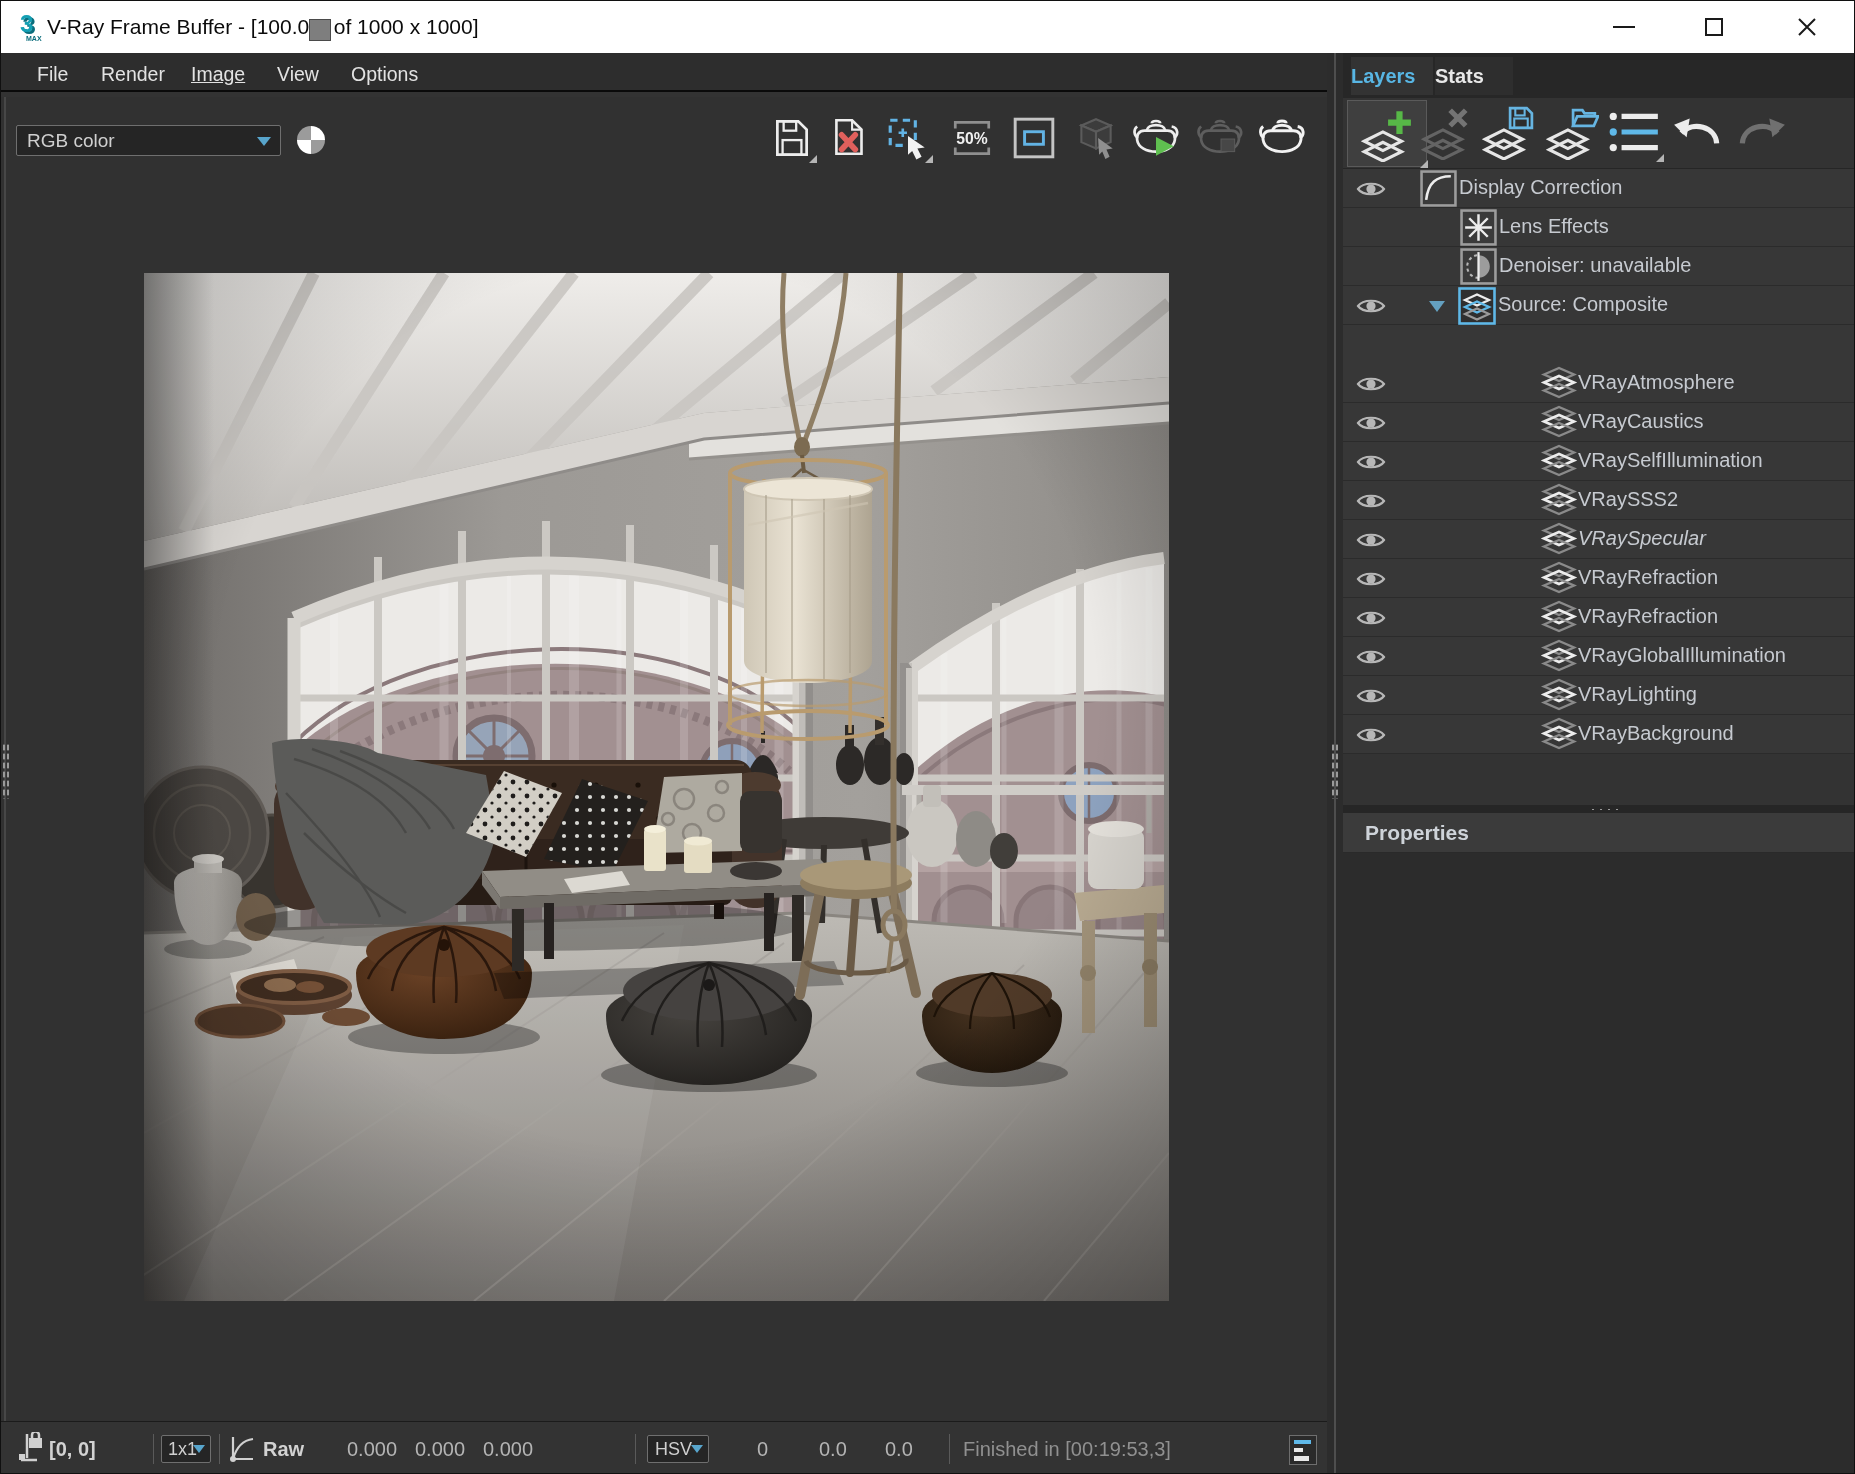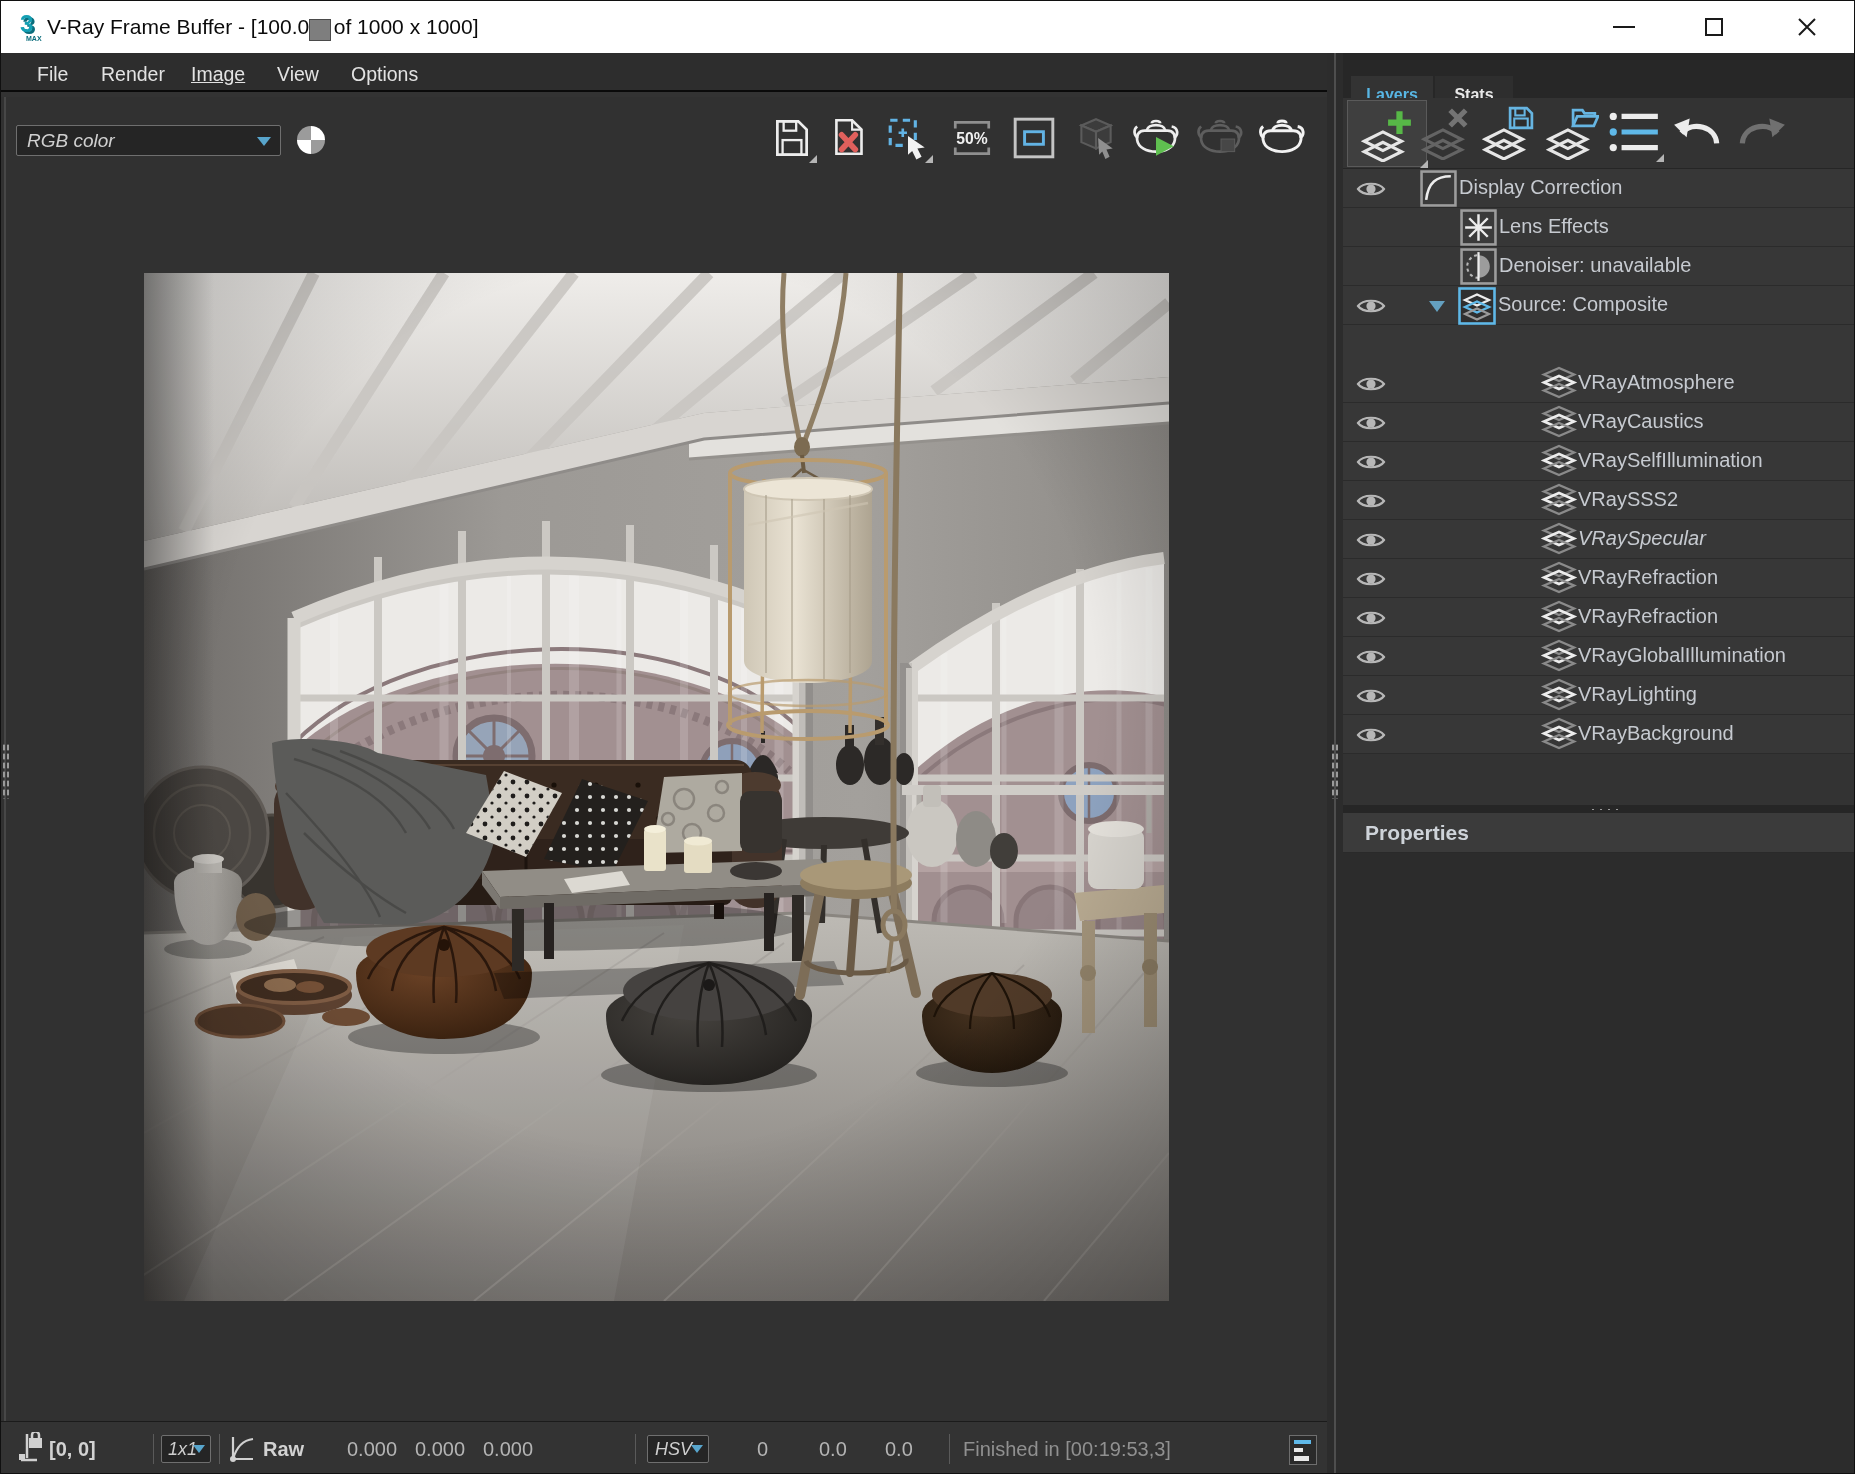--- a/index.html
+++ b/index.html
@@ -8,34 +8,34 @@
   .abs{position:absolute;}
   
   .titlebar{left:0;top:0;width:1855px;height:52px;background:#ffffff;}
   .title-text{left:46px;top:0;height:52px;line-height:52px;font-size:21px;color:#0b0b0b;}
   .winbtn{top:6px;width:46px;height:40px;display:flex;align-items:center;justify-content:center;cursor:pointer;}
   
   .menubar{left:0;top:52px;width:1326px;height:39px;background:#2d2d2d;border-bottom:2px solid #0a0a0a;}
   .menu-item{top:0;height:42px;line-height:42px;font-size:19.5px;color:#e2e2e2;}
   
   .viewport{left:0;top:96px;width:1326px;height:1324px;background:#313131;}
-  .combo{background:#252525;border:1px solid #6f6f6f;border-radius:2px;color:#cfcfcf;font-size:19px;font-style:italic;}
+  .combo{background:#252525;border:1px solid #6f6f6f;border-radius:2px;color:#cfcfcf;font-size:19px;}
   .combo .arr{position:absolute;right:9px;top:50%;margin-top:-4px;width:0;height:0;border-left:7px solid transparent;border-right:7px solid transparent;border-top:9px solid #58a5cc;}
   .tool{width:46px;height:46px;}
   .corner{position:absolute;right:-2px;bottom:-2px;width:0;height:0;border-left:8px solid transparent;border-bottom:8px solid #b5b5b5;}
   
   .vsplit{left:1326px;top:52px;width:16px;height:1422px;background:#2c2c2c;}
   .vline{position:absolute;left:7px;top:0;width:2px;height:100%;background:#4e4e4e;}
   .grip-v{position:absolute;left:4px;top:690px;width:8px;height:56px;background-image:radial-gradient(#9a9a9a 1.3px,transparent 1.5px);background-size:4px 9px;}
   .lsplit-line{left:3px;top:0;width:2px;height:1324px;background:#474747;}
   .grip-l{left:1px;top:646px;width:8px;height:56px;background-image:radial-gradient(#9a9a9a 1.3px,transparent 1.5px);background-size:4px 9px;}
   
   .rpanel{left:1342px;top:52px;width:513px;height:1422px;background:#333;}
   .rp-top{left:0;top:0;width:513px;height:45px;background:#272727;}
-  .tab{top:23px;height:38px;line-height:38px;text-align:center;font-size:16px;font-weight:bold;cursor:pointer;}
+  .tab{top:4px;height:38px;line-height:38px;font-size:20px;font-weight:bold;cursor:pointer;}
   .rp-toolbar{left:0;top:45px;width:513px;height:71px;background:#333;}
   .rbtn{width:56px;height:56px;top:6px;}
   .addbtn{left:4px;top:2px;width:80px;height:67px;background:#3f3f3f;border:1px solid #5a5a5a;}
   .tree{left:0;top:115px;width:513px;height:586px;background:#373737;border-top:1px solid #262626;}
   .tree-row{position:absolute;left:0;width:100%;height:39px;border-bottom:1px solid #2b2b2b;cursor:default;text-align:right;}
   .t-eye{position:absolute;left:13px;top:9px;}
   .t-arrow{position:absolute;top:13px;}
   .t-icon{position:absolute;top:1px;}
   .t-label{position:absolute;top:0;line-height:37px;font-size:20px;color:#c6cad0;white-space:nowrap;}
   .tree-gap{left:0;top:701px;width:513px;height:51px;background:#333;}

